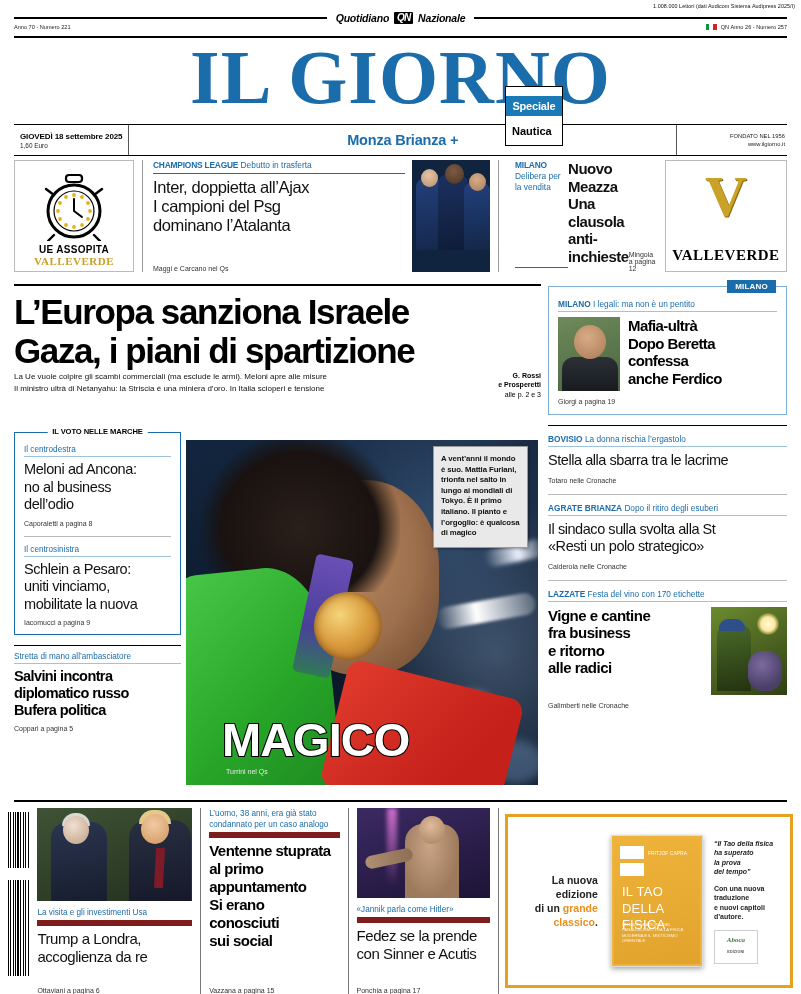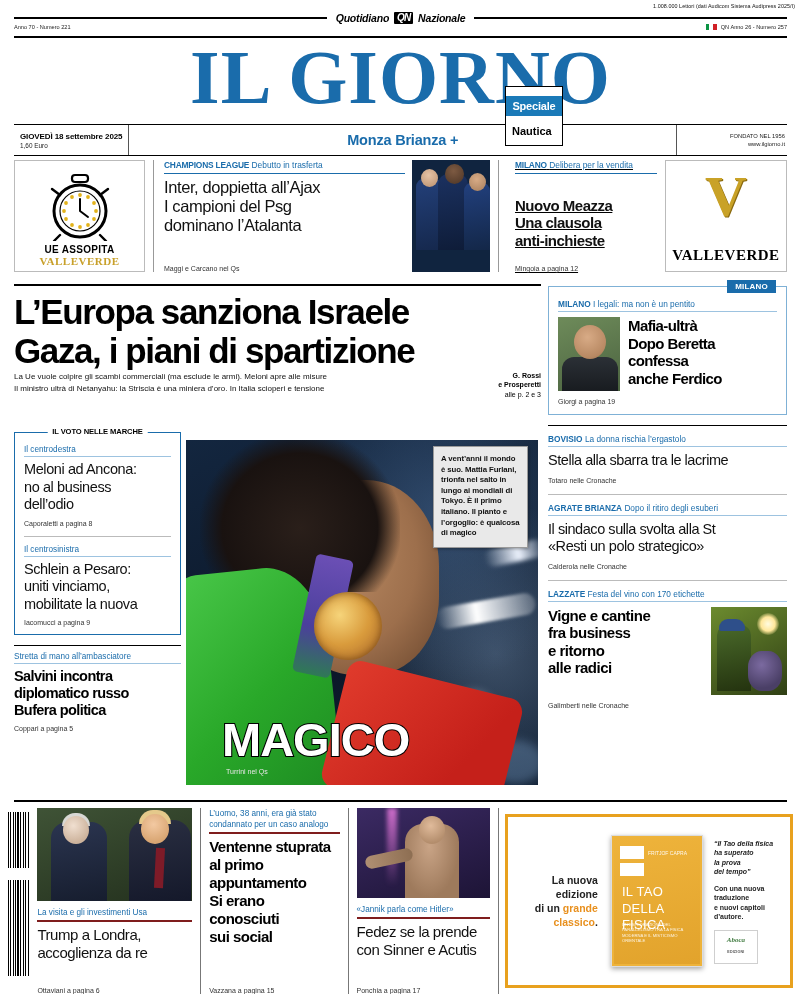--- a/index.html
+++ b/index.html
@@ -60,35 +60,35 @@
   .db-sep { width:1px; background:#555; align-self:stretch; }
   .db-date { font-size:8px; font-weight:bold; letter-spacing:-.1px; }
   .db-price { font-size:6.4px; color:#222; margin-top:1px; }
   .db-center { flex:1; display:flex; align-items:center; justify-content:center; }
   .db-center span { font-size:14.5px; font-weight:bold; color:#1a6cab; letter-spacing:-.2px;}
   .db-right { text-align:right; font-size:5.8px; line-height:8px; color:#222; width:110px;
               display:flex; flex-direction:column; justify-content:center; align-items:flex-end; padding-right:2px;}
 
   
   .promo { position:absolute; left:14px; top:160px; width:773px; height:112px; display:flex; }
-  .promo-adbox { width:131px; border:1px solid #bbb; position:relative; background:#fff; }
+  .promo-adbox { width:120px; border:1px solid #bbb; position:relative; background:#fff; }
   .ue-clock { position:absolute; left:50%; top:12px; transform:translateX(-50%); width:92px; height:68px; }
   .ue-label { position:absolute; left:0; right:0; bottom:16px; text-align:center; font-size:10px; font-weight:bold; letter-spacing:.3px;}
   .ue-valle { position:absolute; left:0; right:0; bottom:4px; text-align:center; font-size:11px; font-weight:bold;
               font-family:"Liberation Serif",serif; color:#c8a02a; letter-spacing:.5px;}
   .promo-vsep { width:1px; background:#999; margin:0 8px; }
   .promo-story { flex:1; display:flex; flex-direction:column; padding-left:2px; }
   .kicker { font-size:8.4px; border-bottom:1px solid #1a6cab; padding-bottom:1.5px; margin-bottom:4px; line-height:11px; }
   .kicker b { color:#1a6cab; font-weight:bold; letter-spacing:-.2px;}
   .kicker span { color:#1a6cab; }
   .promo-head { font-size:16.5px; line-height:19px; font-weight:400; letter-spacing:-.4px; color:#111; }
   .byline { font-size:7px; margin-top:auto; padding-top:5px; color:#333; }
   .promo-photo { width:78px; margin-left:7px; background:#10243f; align-self:stretch; position:relative; overflow:hidden;}
-  .promo-milano { width:150px; display:flex; flex-direction:column; padding-left:8px;text-decoration:underline; }
-  .promo-milano .promo-head { font-size:15px; line-height:17.5px; font-weight:bold; letter-spacing:-.5px;margin-top:19px;}
+  .promo-milano { width:150px; display:flex; flex-direction:row; padding-left:8px; }
+  .promo-milano .promo-head { font-size:15px; line-height:17.5px; font-weight:bold; letter-spacing:-.5px;}
   .valle-ad { width:122px; margin-left:8px; border:1px solid #bbb; position:relative; background:#fff; }
   .valle-v { position:absolute; left:0; right:0; top:7px; text-align:center; font-size:58px; line-height:58px;
              font-weight:bold; font-family:"Liberation Serif",serif;
              color:#c9a227; text-shadow:1px 1px 0 #8a6a10; }
   .valle-word { position:absolute; left:0; right:0; bottom:7px; text-align:center; font-size:15px;
                 font-weight:bold; font-family:"Liberation Serif",serif; letter-spacing:.5px;}
 
   
   .mainhead { position:absolute; left:14px; top:284px; width:527px; }
   .mh-rule { height:1.6px; background:#000; margin-bottom:6px; }
@@ -210,21 +210,21 @@
       background:linear-gradient(170deg,#2b3550 0%,#161d2e 100%); }
   .tp-lh { position:absolute; left:26px; top:8px; width:26px; height:28px; border-radius:50%;
       background:radial-gradient(circle at 40% 35%,#f0dfd0 0%, #cdb39c 70%);}
   .tp-lhair { position:absolute; left:25px; top:5px; width:28px; height:13px; border-radius:14px 14px 0 0; background:#d8d8d4;}
   .tp-right { position:absolute; left:92px; top:12px; width:62px; height:82px; border-radius:18px 18px 0 0;
       background:linear-gradient(170deg,#2a2f42 0%,#14182a 100%); }
   .tp-rh { position:absolute; left:104px; top:6px; width:28px; height:30px; border-radius:50%;
       background:radial-gradient(circle at 45% 35%,#f3c9a2 0%, #d9a673 70%);}
   .tp-rhair { position:absolute; left:102px; top:2px; width:32px; height:14px; border-radius:16px 16px 0 0; background:#e5c98b;}
   .tp-tie { position:absolute; left:118px; top:40px; width:9px; height:40px; background:#7e1b28; transform:rotate(3deg);}
-  .b-kick { font-size:8.2px; color:#1a6cab; border-bottom:2px solid #7f1d1d; padding-bottom:2px; margin:6px 0 4px 0; line-height:11px;}
+  .b-kick { font-size:8.2px; color:#1a6cab; border-bottom:6px solid #7f1d1d; padding-bottom:2px; margin:6px 0 4px 0; line-height:11px;}
   .b-head-serif { font-size:15px; line-height:18px; letter-spacing:-.45px; color:#111; }
   .b-by { font-size:7px; margin-top:auto; padding-top:6px; color:#333; }
   .b-vent { width:150px; }
   .b-vent .b-kick { margin-top:0; }
   .b-head-bold { font-size:15px; line-height:18px; font-weight:bold; letter-spacing:-.5px; }
   .b-fedez { width:153px; }
   .b-photo-fedez { width:100%; height:90px; position:relative; overflow:hidden;
       background:linear-gradient(160deg,#3b2a63 0%, #1d1436 100%);}
   .fz-body { position:absolute; left:48px; top:16px; width:54px; height:74px; border-radius:18px 18px 0 0;
       background:radial-gradient(ellipse at 45% 30%, #c9a486 0%, #9e7a5c 70%);}

